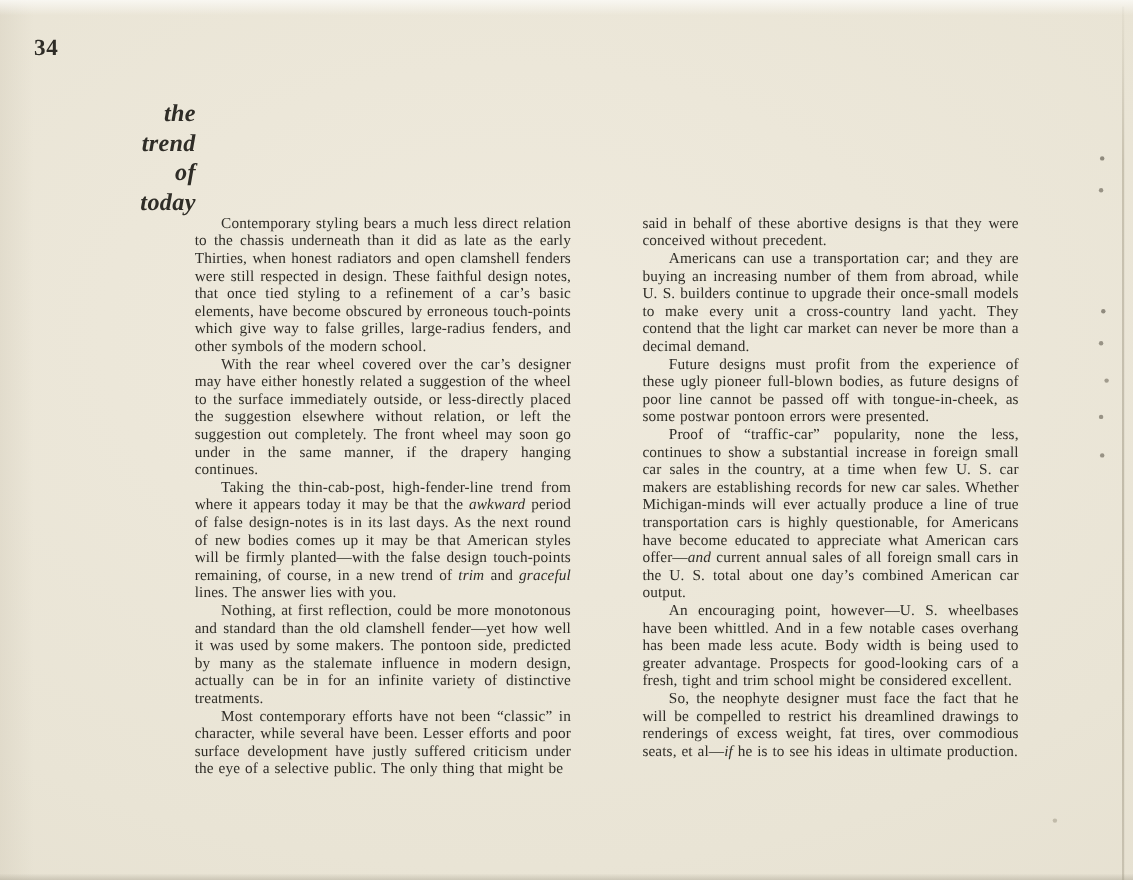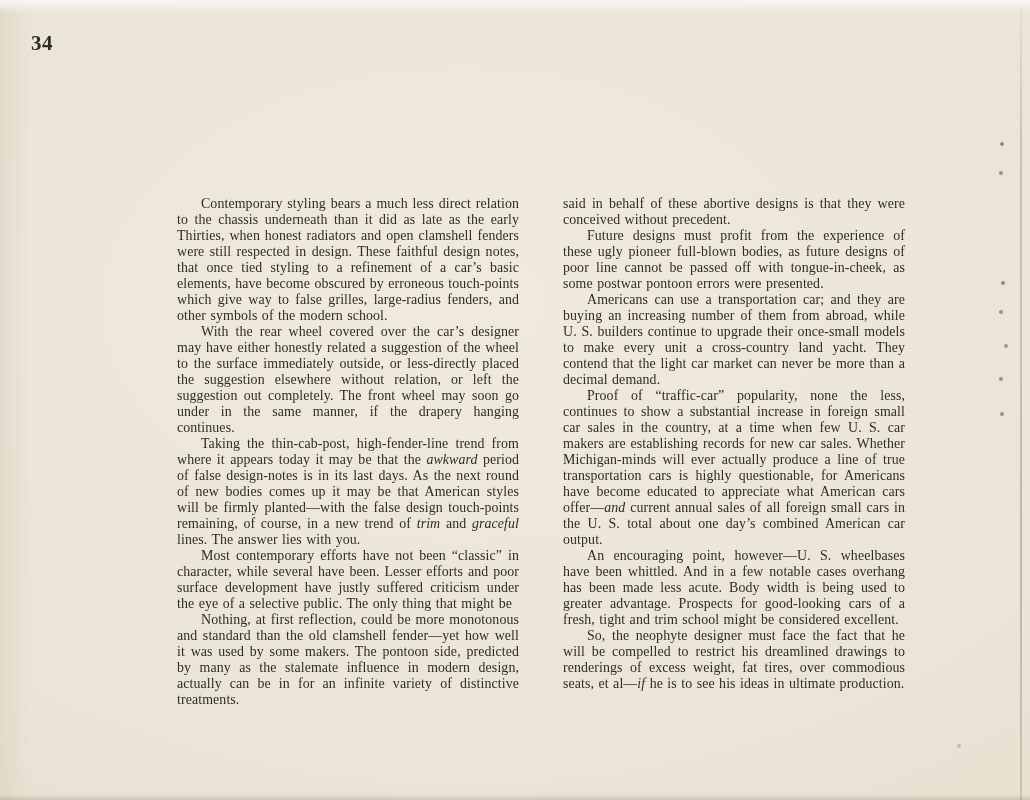--- a/index.html
+++ b/index.html
@@ -46,21 +46,21 @@
     position: absolute;
     top: 196px;
     width: 342px;
     font-size: 13.9px;
     line-height: 16px;
     text-align: justify;
     word-spacing: 0.06em;
     letter-spacing: 0.1px;
   }
   .col-left  { left: 177px; }
-  .col-right { left: 563px; }
+  .col-right { left: 584px; }
   .col p {
     margin: 0;
     text-indent: 24px;
   }
   .col p.no-indent { text-indent: 0; }
   .col em { }
   
   .edge-right {
     position: absolute;
     left: 1020px;
@@ -99,33 +99,39 @@
       958px 745px 0 1px rgba(120,112,92,0.35);
   }
 </style>
 </head>
 <body>
 
 <div class="page">
 
   <div class="page-number">34</div>
 
+  <div class="title">
+    <div class="title-line">the</div>
+    <div class="title-line">trend</div>
+    <div class="title-line">of</div>
+    <div class="title-line">today</div>
+  </div>
 
   <div class="col col-left">
       <p><span>Contemporary styling bears a much less direct relation to the chassis underneath than it did as late as the early Thirties, when honest radiators and open clamshell fenders were still respected in design. These faithful design notes, that once tied styling to a refinement of a car’s basic elements, have become obscured by erroneous touch-points which give way to false grilles, large-radius fenders, and other symbols of the modern school.</span></p>
       <p><span>With the rear wheel covered over the car’s designer may have either honestly related a suggestion of the wheel to the surface immediately outside, or less-directly placed the suggestion elsewhere without relation, or left the suggestion out completely. The front wheel may soon go under in the same manner, if the drapery hanging continues.</span></p>
       <p><span>Taking the thin-cab-post, high-fender-line trend from where it appears today it may be that the </span><em>awkward</em><span> period of false design-notes is in its last days. As the next round of new bodies comes up it may be that American styles will be firmly planted—with the false design touch-points remaining, of course, in a new trend of </span><em>trim</em><span> and </span><em>graceful</em><span> lines. The answer lies with you.</span></p>
+      <p><span>Nothing, at first reflection, could be more monotonous and standard than the old clamshell fender—yet how well it was used by some makers. The pontoon side, predicted by many as the stalemate influence in modern design, actually can be in for an infinite variety of distinctive treatments.</span></p>
       <p><span>Most contemporary efforts have not been “classic” in character, while several have been. Lesser efforts and poor surface development have justly suffered criticism under the eye of a selective public. The only thing that might be</span></p>
-      <p><span>Nothing, at first reflection, could be more monotonous and standard than the old clamshell fender—yet how well it was used by some makers. The pontoon side, predicted by many as the stalemate influence in modern design, actually can be in for an infinite variety of distinctive treatments.</span></p>
     </div>
 
   <div class="col col-right">
       <p class="no-indent"><span>said in behalf of these abortive designs is that they were conceived without precedent.</span></p>
+      <p><span>Americans can use a transportation car; and they are buying an increasing number of them from abroad, while U. S. builders continue to upgrade their once-small models to make every unit a cross-country land yacht. They contend that the light car market can never be more than a decimal demand.</span></p>
       <p><span>Future designs must profit from the experience of these ugly pioneer full-blown bodies, as future designs of poor line cannot be passed off with tongue-in-cheek, as some postwar pontoon errors were presented.</span></p>
-      <p><span>Americans can use a transportation car; and they are buying an increasing number of them from abroad, while U. S. builders continue to upgrade their once-small models to make every unit a cross-country land yacht. They contend that the light car market can never be more than a decimal demand.</span></p>
       <p><span>Proof of “traffic-car” popularity, none the less, continues to show a substantial increase in foreign small car sales in the country, at a time when few U. S. car makers are establishing records for new car sales. Whether Michigan-minds will ever actually produce a line of true transportation cars is highly questionable, for Americans have become educated to appreciate what American cars offer—</span><em>and</em><span> current annual sales of all foreign small cars in the U. S. total about one day’s combined American car output.</span></p>
       <p><span>An encouraging point, however—U. S. wheelbases have been whittled. And in a few notable cases overhang has been made less acute. Body width is being used to greater advantage. Prospects for good-looking cars of a fresh, tight and trim school might be considered excellent.</span></p>
       <p><span>So, the neophyte designer must face the fact that he will be compelled to restrict his dreamlined drawings to renderings of excess weight, fat tires, over commodious seats, et al—</span><em>if</em><span> he is to see his ideas in ultimate production.</span></p>
     </div>
 
   <div class="edge-right"></div>
   <div class="edge-bottom"></div>
   <div class="specks"></div>
 
 </div>

